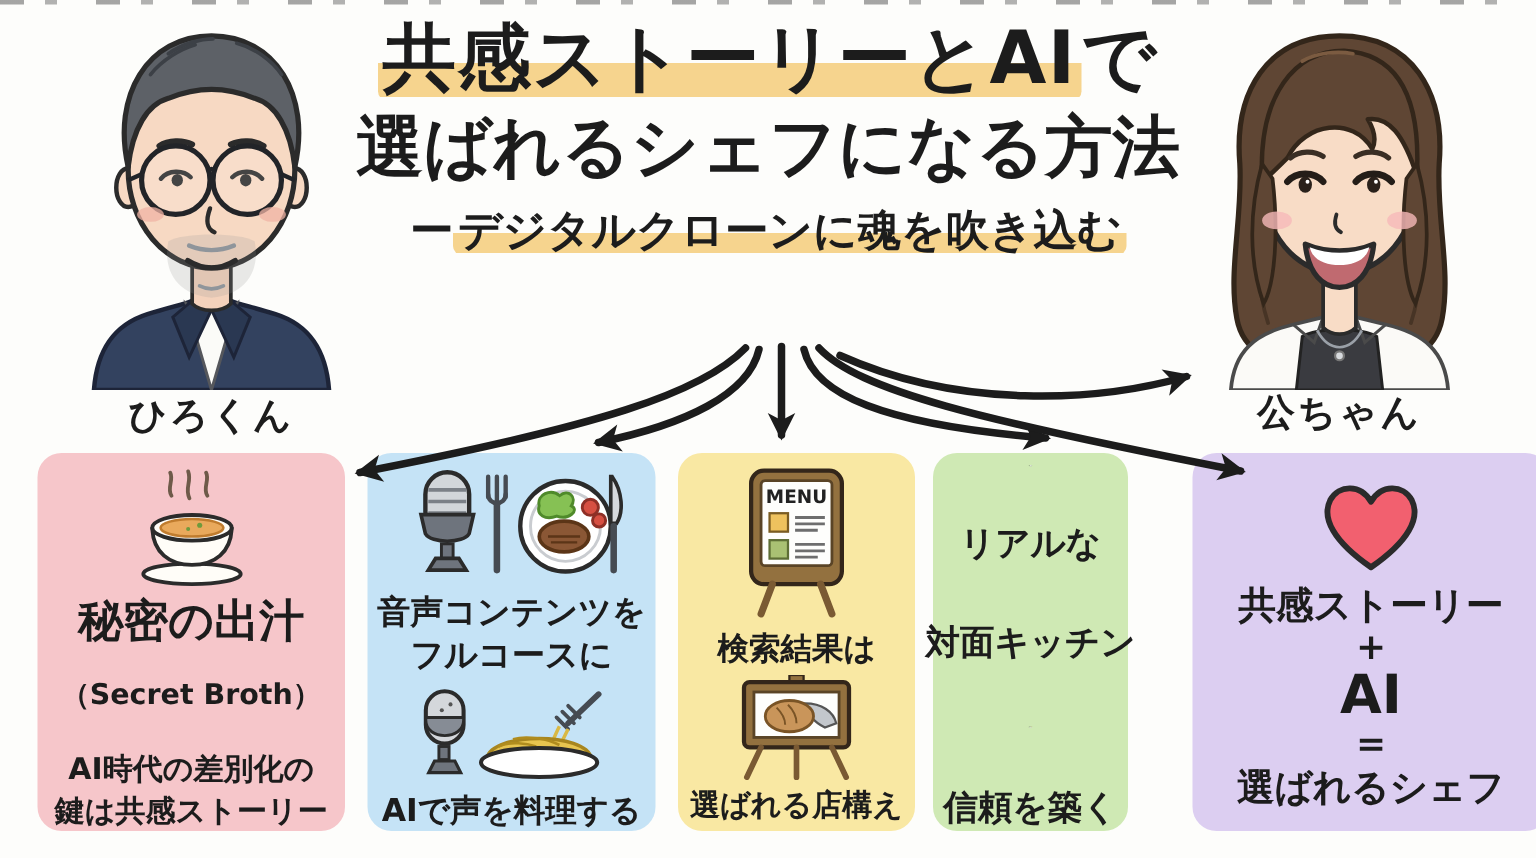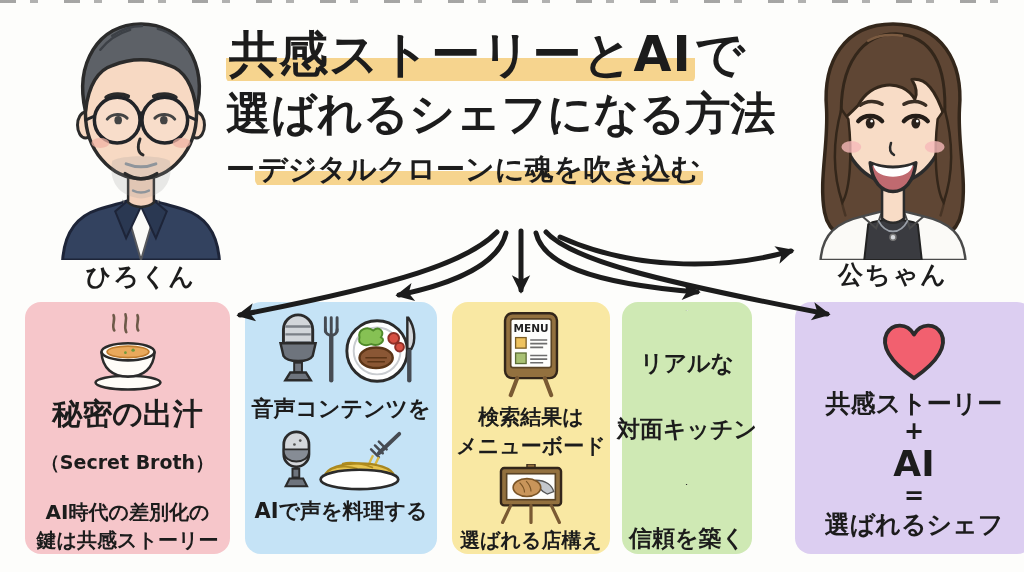--- a/index.html
+++ b/index.html
@@ -6,21 +6,21 @@
   #canvas{
     position:relative;width:1024px;height:572px;overflow:hidden;
     background:#fdfdfb;color:#1c1c1c;
     font-family:"DejaVu Sans","Liberation Sans",sans-serif;
   }
   .top-artifact{
     position:absolute;top:0;left:0;width:1024px;height:3px;opacity:.45;
     background:repeating-linear-gradient(90deg,#3a3a3a 0 16px,transparent 16px 30px,#555 30px 38px,transparent 38px 64px);
   }
   
-  .title-block{position:absolute;left:226px;top:28px;width:572px;text-align:left;line-height:1.12;}
+  .title-block{position:absolute;left:226px;top:12px;width:572px;text-align:center;line-height:1.12;}
   .title-line1{font-size:49px;font-weight:800;letter-spacing:1px;white-space:nowrap;}
   .title-line2{font-size:45px;font-weight:800;letter-spacing:0;margin-top:6px;white-space:nowrap;}
   .title-sub{font-size:29px;font-weight:700;margin-top:14px;white-space:nowrap;}
   .hl{background:linear-gradient(transparent 56%,#f6d48e 56%,#f6d48e 96%,transparent 96%);border-radius:6px;padding:0 3px;}
   
   .portrait{position:absolute;}
   .person-label{position:absolute;text-align:center;font-size:25px;font-weight:700;letter-spacing:2px;}
   
   .arrows{position:absolute;left:0;top:0;z-index:3;pointer-events:none;}
   
@@ -204,20 +204,21 @@
       <path d="M98,28 C96,20 106,16 112,21 C118,16 124,22 120,28 C126,31 118,38 110,35 C102,38 96,34 98,28 Z" fill="#86c154" stroke="#4f8a2a" stroke-width="2"></path>
       <circle cx="133" cy="29" r="5.5" fill="#d64f42" stroke="#8e2f26" stroke-width="2"></circle>
       <circle cx="139" cy="38" r="4.5" fill="#d64f42" stroke="#8e2f26" stroke-width="2"></circle>
       <ellipse cx="115" cy="49" rx="17" ry="10.5" fill="#8a5735" stroke="#5b3517" stroke-width="2.5"></ellipse>
       <path d="M104,49 H126 M106,53 H124" stroke="#5b3517" stroke-width="1.6"></path>
 
       <path d="M148,8 C155,18 156,32 151,40 L147,40 L147,8 Z" fill="#d6d9dd" stroke="#2b2b2b" stroke-width="2.5"></path>
       <path d="M149,42 V72" stroke="#464b52" stroke-width="4.5" stroke-linecap="round"></path>
     </svg>
     <div class="mid-line mt4">音声コンテンツを</div>
+    <div class="mid-line">フルコースに</div>
     <svg width="146" height="66" viewBox="0 0 146 68" style="margin-top:4px">
       <rect x="14" y="4" width="26" height="36" rx="13" fill="#d4d7db" stroke="#2b2b2b" stroke-width="2.8"></rect>
       <path d="M14,24 C14,38 40,38 40,24 V22 H14 Z" fill="#868c95" stroke="#2b2b2b" stroke-width="2"></path>
       <circle cx="31" cy="13" r="1.4" fill="#555"></circle>
         <circle cx="25" cy="17" r="1.4" fill="#555"></circle>
       <rect x="23" y="42" width="7" height="9" fill="#6e747d" stroke="#2b2b2b" stroke-width="2"></rect>
       <path d="M16,60 L38,60 L34,52 L20,52 Z" fill="#6e747d" stroke="#2b2b2b" stroke-width="2.2"></path>
 
       <g stroke="#464b52" stroke-linecap="round" fill="none">
         <path d="M133,6 L112,26" stroke-width="4"></path>
@@ -237,21 +238,20 @@
       <rect x="16" y="4" width="64" height="80" rx="9" fill="#93713f" stroke="#33261a" stroke-width="3"></rect>
       <rect x="23" y="11" width="50" height="60" rx="3" fill="#fefefc" stroke="#5a4426" stroke-width="2"></rect>
       <text x="48" y="27" text-anchor="middle" font-size="13" font-weight="bold" fill="#222" font-family="'DejaVu Sans',sans-serif">MENU</text>
       <rect x="29" y="34" width="13" height="13" fill="#eec25e" stroke="#7a5c22" stroke-width="1.6"></rect>
       <path d="M47,37 H68 M47,41.5 H68 M47,46 H63" stroke="#6e6e6e" stroke-width="2"></path>
       <rect x="29" y="53" width="13" height="13" fill="#a9c173" stroke="#5d6e35" stroke-width="1.6"></rect>
       <path d="M47,56 H68 M47,60.5 H68 M47,65 H63" stroke="#6e6e6e" stroke-width="2"></path>
       <path d="M31,84 L23,105 M65,84 L73,105" stroke="#7a5a33" stroke-width="5" stroke-linecap="round"></path>
     </svg>
     <div class="mid-line mt4">検索結果は</div>
-    <div class="mid-line">メニューボード</div>
     <svg width="100" height="70" viewBox="0 0 100 74" style="margin-top:4px">
       <rect x="45" y="0" width="10" height="7" fill="#93713f" stroke="#33261a" stroke-width="1.6"></rect>
       <rect x="13" y="5" width="74" height="46" rx="4" fill="#93713f" stroke="#33261a" stroke-width="3"></rect>
       <rect x="20" y="12" width="60" height="32" fill="#fefefc" stroke="#5a4426" stroke-width="2"></rect>
       <path d="M56,20 C68,20 76,26 78,34 L70,37 C62,33 56,26 56,20 Z" fill="#c3c7cc" stroke="#555" stroke-width="1.6"></path>
       <ellipse cx="45" cy="29" rx="17" ry="11" fill="#c9955a" stroke="#7a5426" stroke-width="2"></ellipse>
       <path d="M36,23 C40,27 42,31 42,35 M44,21 C48,25 50,30 50,34" stroke="#7a5426" stroke-width="1.4" fill="none"></path>
       <path d="M25,51 L15,72 M75,51 L85,72 M50,51 L50,72" stroke="#7a5a33" stroke-width="4" stroke-linecap="round"></path>
     </svg>
     <div class="caption" style="font-size:20px">選ばれる店構え</div>

